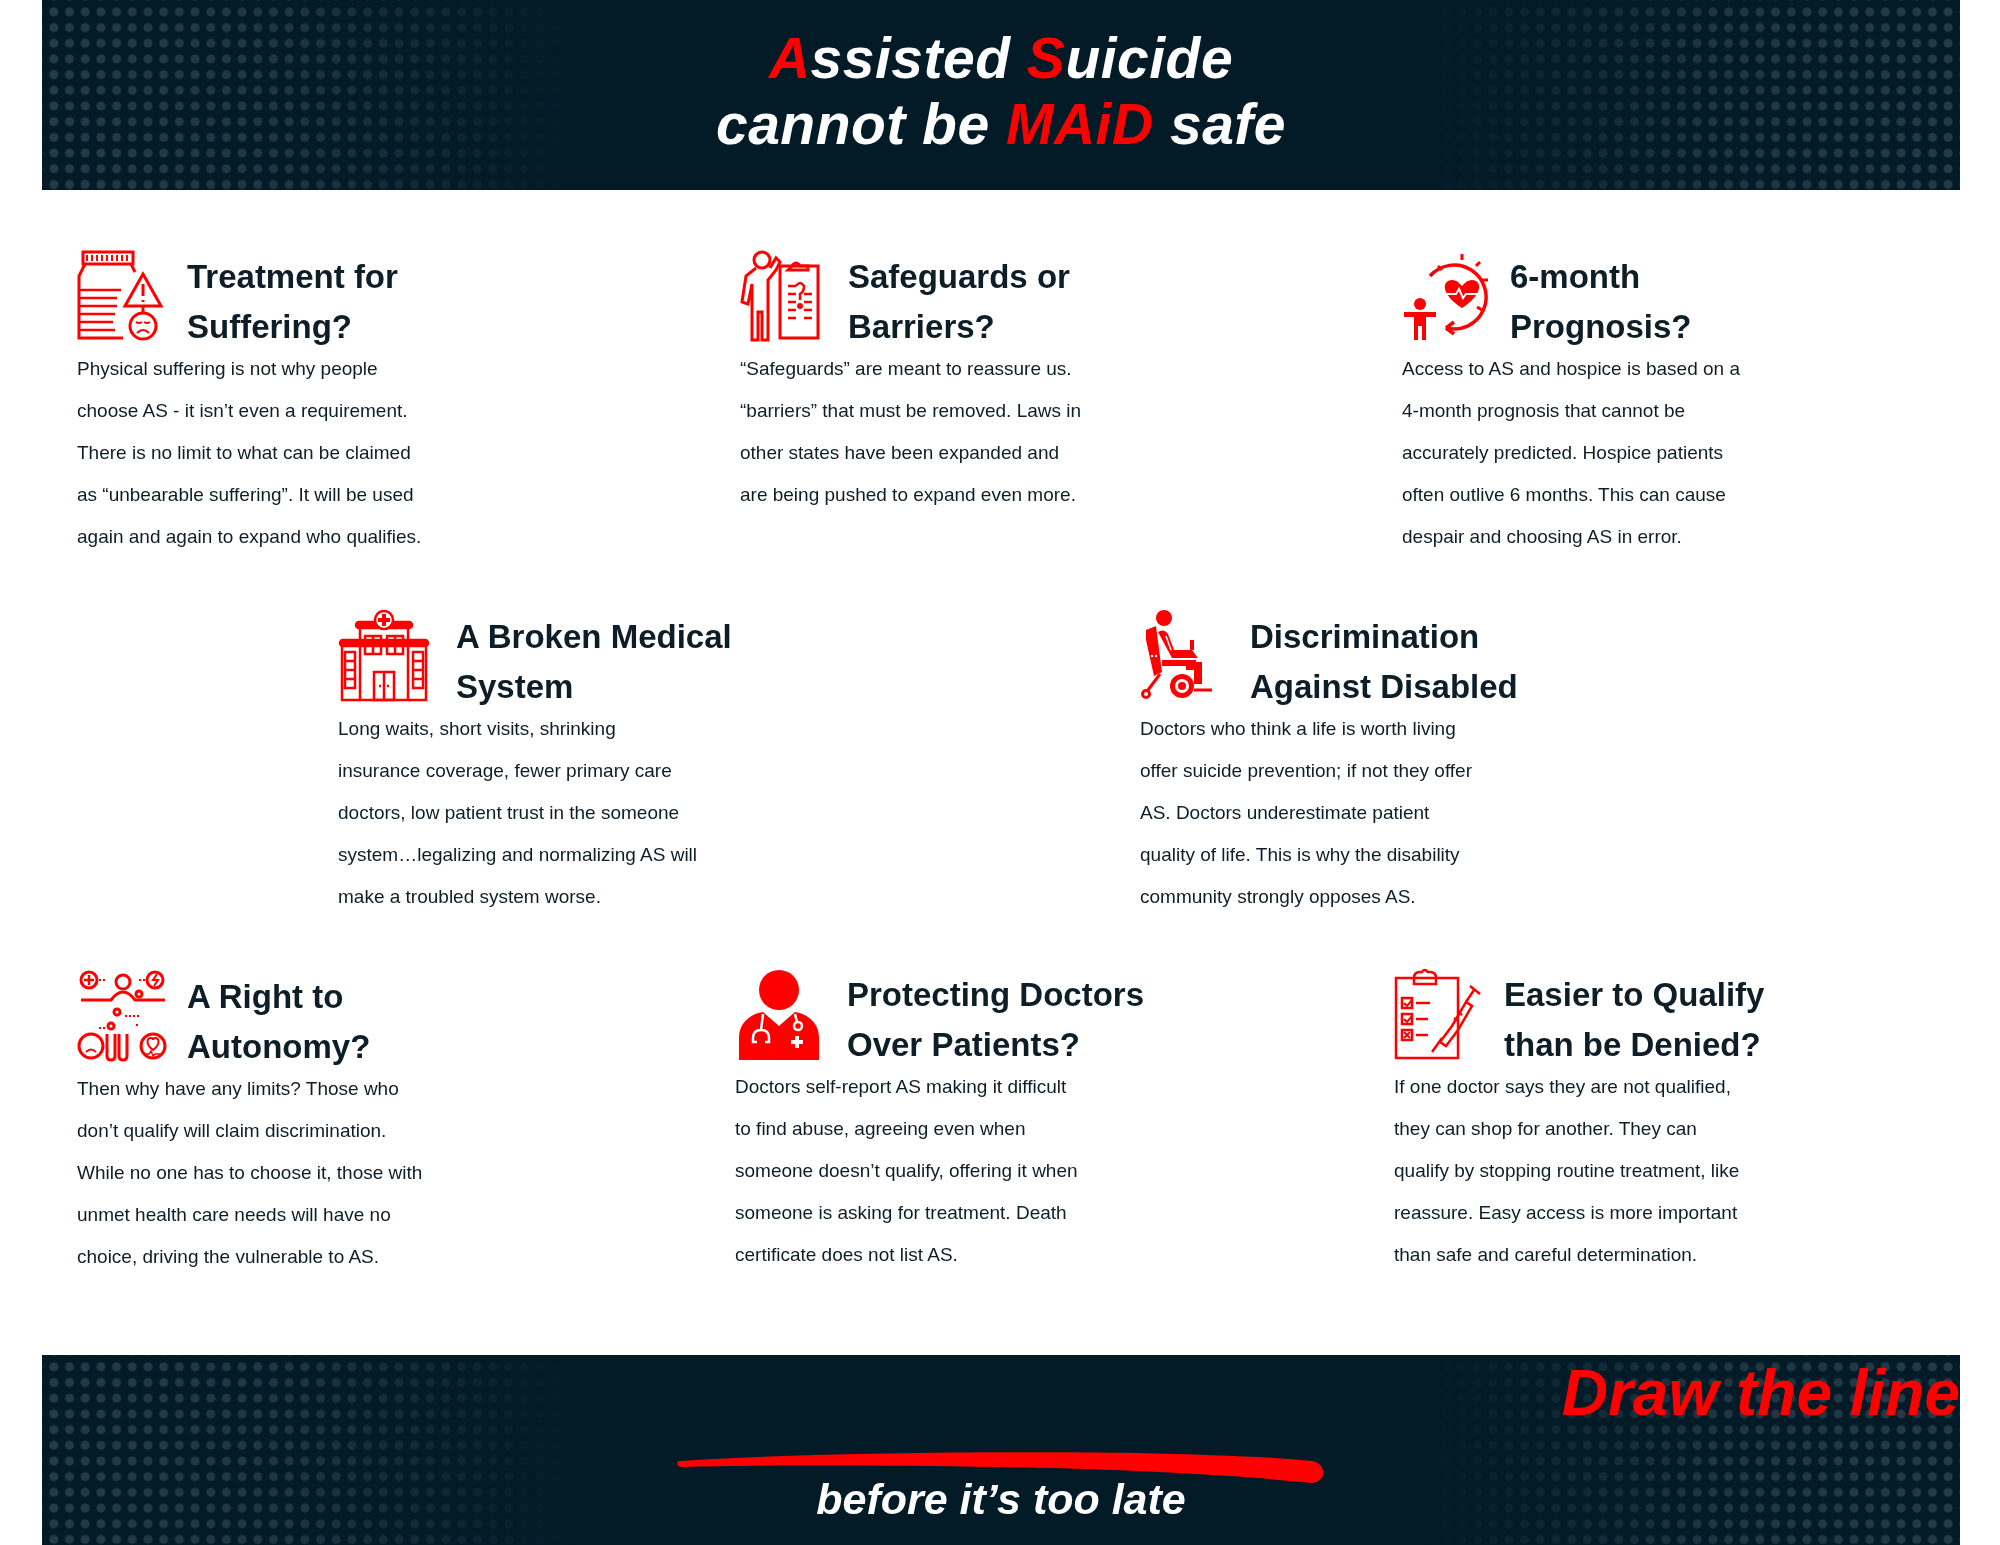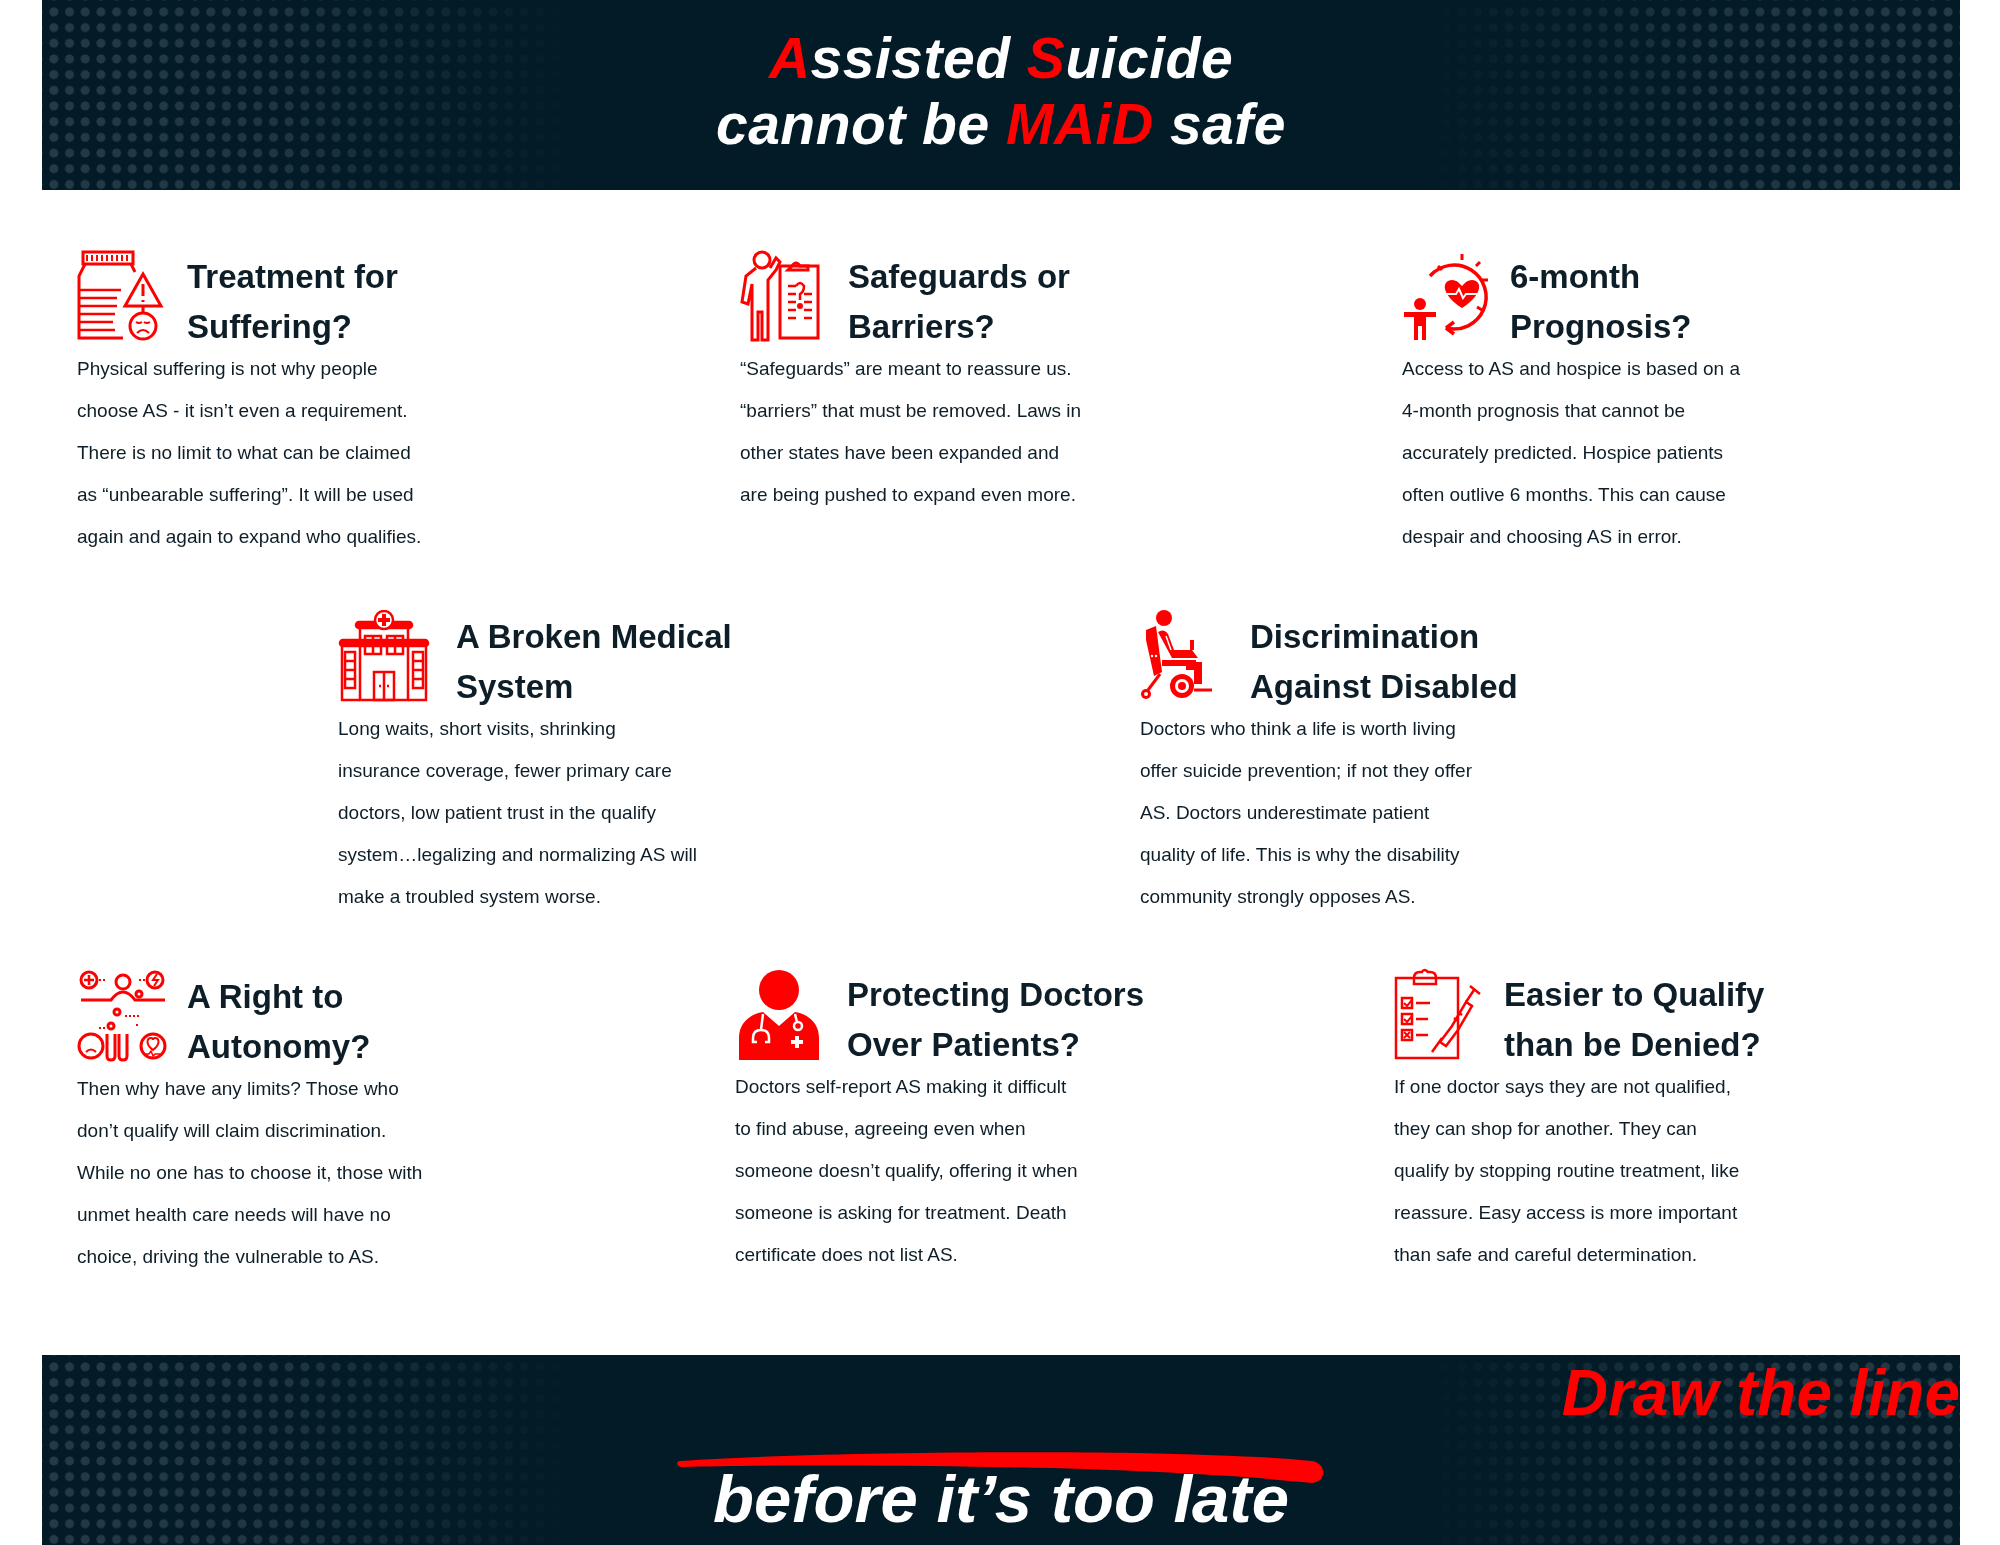--- a/index.html
+++ b/index.html
@@ -33,21 +33,21 @@
   .red { color: #ff0000; }
 
   .card { position: absolute; }
   .card .icon { position: absolute; left: 0; top: 0; width: 92px; height: 92px; }
   .card .icon svg { width: 100%; height: 100%; display: block; }
   .card .heading { position: absolute; top: 2px; font-weight: bold; font-size: 33px; line-height: 50px; color: #0e1e28; white-space: nowrap; }
   .card .body { position: absolute; left: 0; top: 98px; font-size: 19px; line-height: 42px; color: #0e1e28; white-space: nowrap; }
   .card .body span { display: block; }
 
   .footer-red { position: absolute; left: 0; right: 0; top: 6px; text-align: right; font-weight: bold; font-size: 64px; line-height: 64px; color: #ff0000; }
-  .footer-white { position: absolute; left: 0; right: 0; top: 112px; text-align: center; font-weight: bold; font-size: 67px; line-height: 64px; color: #ffffff; }
+  .footer-white { position: absolute; left: 0; right: 0; top: 112px; text-align: center; font-weight: bold; font-size: 43px; line-height: 64px; color: #ffffff; }
   .swoosh { position: absolute; left: 634px; top: 88px; width: 650px; height: 44px; }
 </style>
 </head>
 <body>
 
 <div class="banner top">
   <div class="dots left"></div>
   <div class="dots right"></div>
   <div class="title l1">
     <span class="red">A</span><span>ssisted </span><span class="red">S</span><span>uicide</span>
@@ -156,21 +156,21 @@
       <path d="M46 62 v28 M41 76 h2 M49 76 h2"></path>
     </svg>
   </div>
   <div class="heading" style="left:118px;">
     <div>A Broken Medical</div>
     <div>System</div>
   </div>
   <div class="body">
     <span>Long waits, short visits, shrinking</span>
     <span>insurance coverage, fewer primary care</span>
-    <span>doctors, low patient trust in the qualify</span>
+    <span>doctors, low patient trust in the someone</span>
     <span>system…legalizing and normalizing AS will</span>
     <span>make a troubled system worse.</span>
   </div>
 </div>
 
 <div class="card" style="left:1140px; top:610px;">
   <div class="icon">
     <svg viewBox="0 0 92 92">
       <circle cx="24" cy="8" r="8" fill="#ff0000"></circle>
       <path d="M6 20 L16 16 L22 62 L14 66 L6 30 Z" fill="#ff0000"></path>

